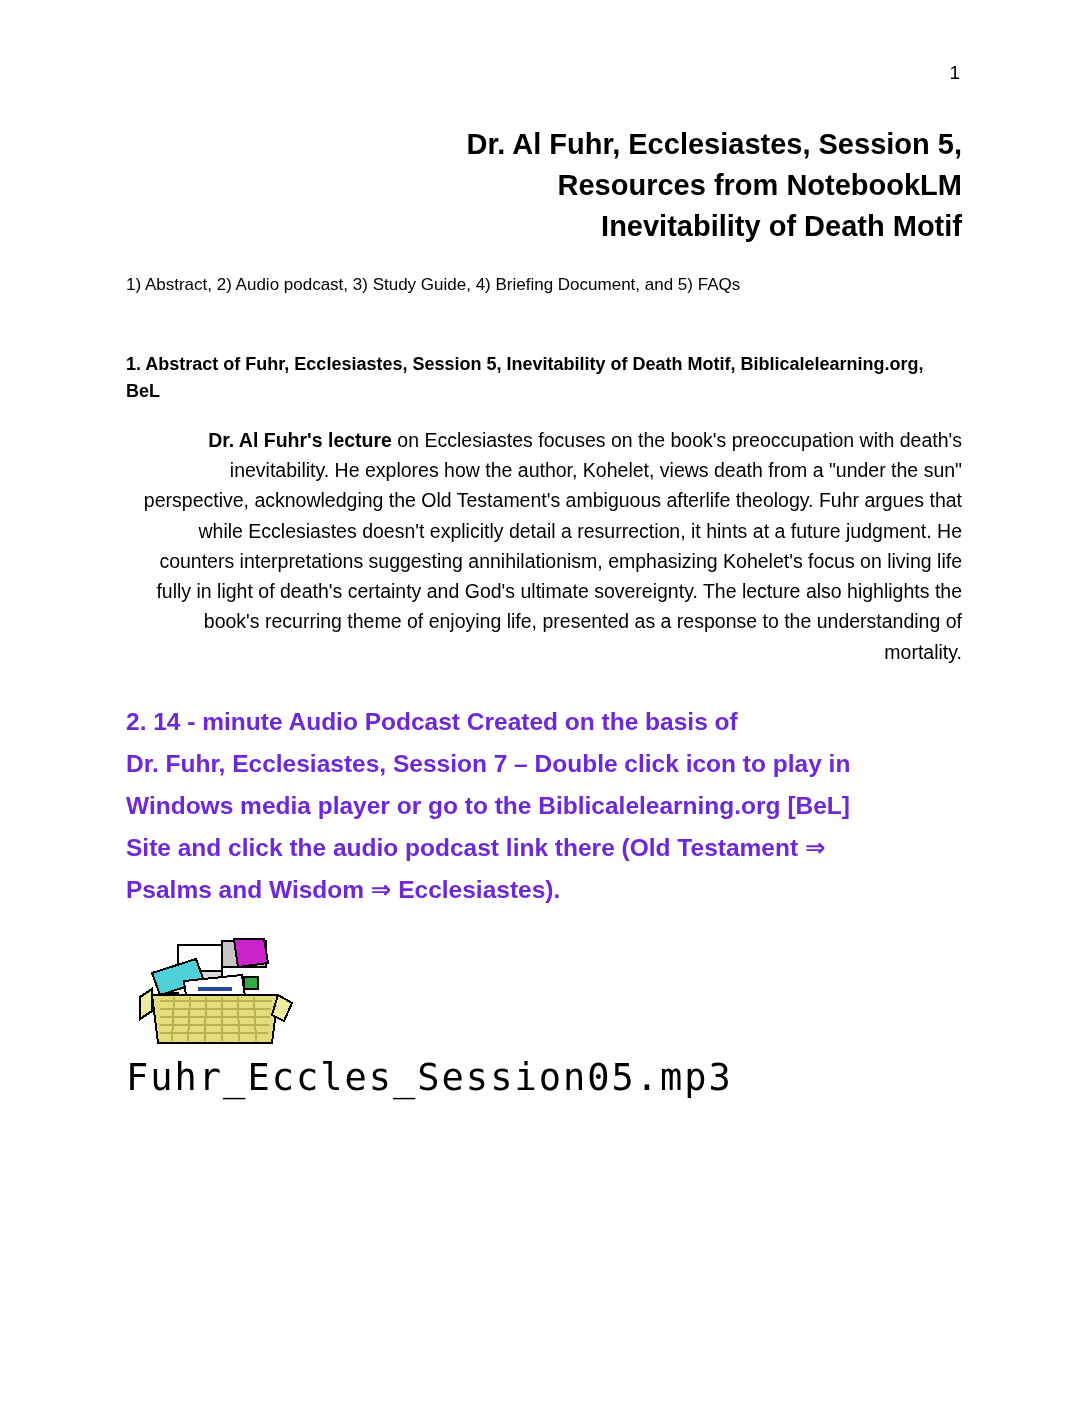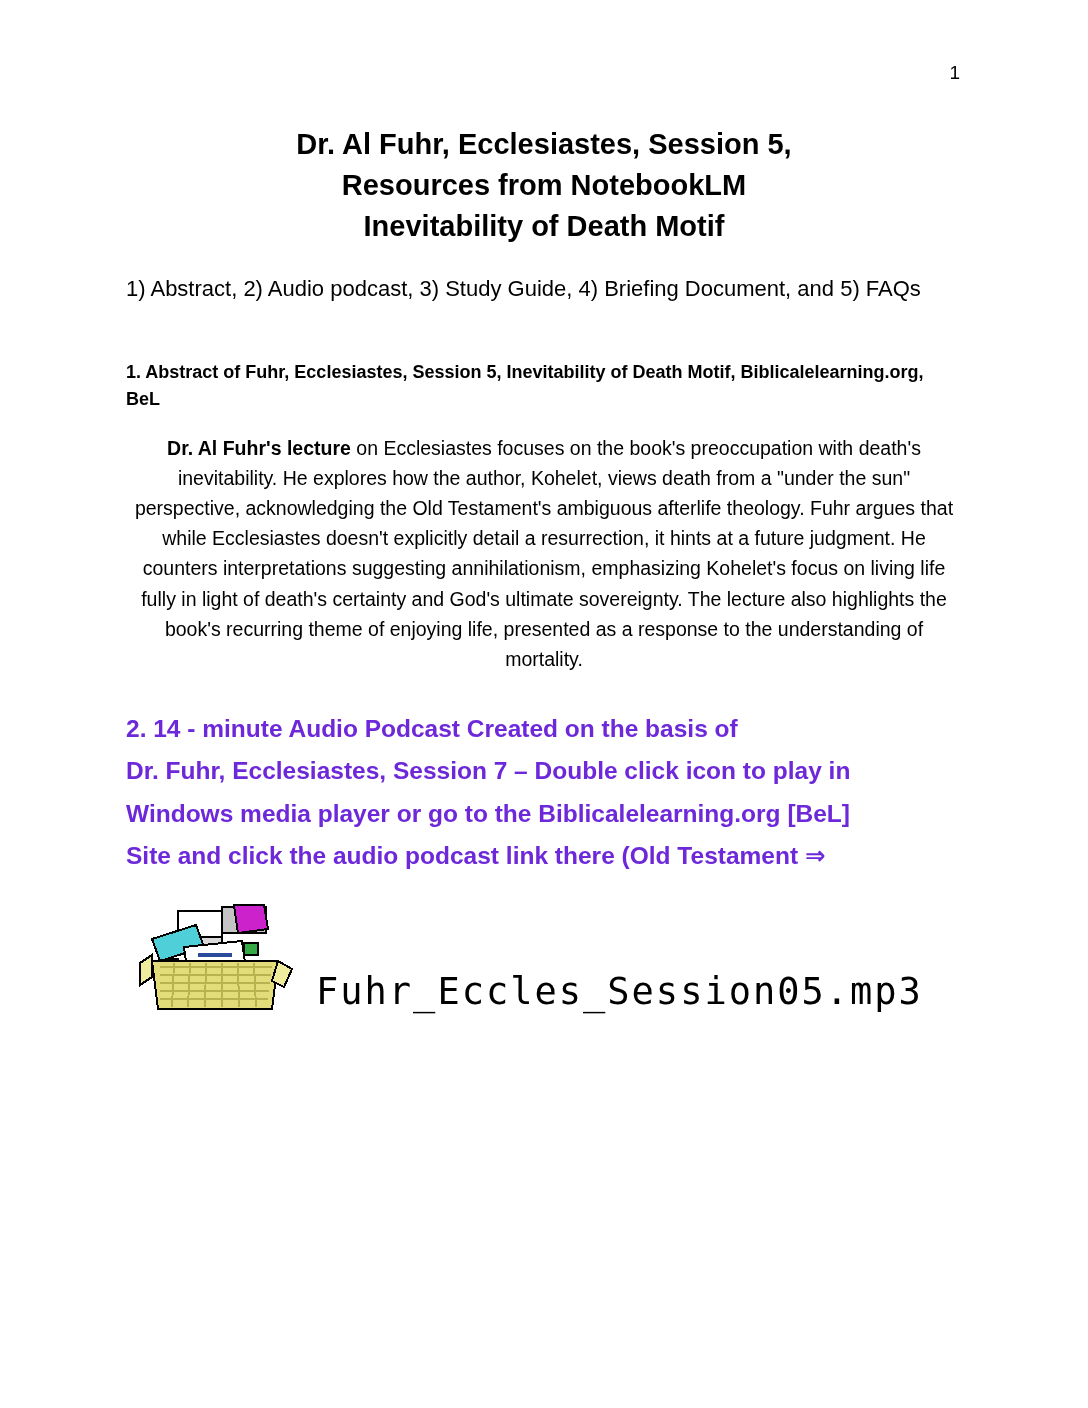--- a/index.html
+++ b/index.html
@@ -27,53 +27,53 @@
     font-size: 19px;
     color: #000;
   }
   .content {
     position: absolute;
     left: 126px;
     right: 126px;
     top: 124px;
   }
   .doc-title {
-    text-align: center;
+    text-align: right;
     font-family: "Liberation Sans", sans-serif;
     font-weight: bold;
     font-size: 29px;
     line-height: 1.42;
     color: #000;
     margin: 0;
   }
   .doc-title .line {
     display: block;
   }
   .subtitle-line {
     margin-top: 24px;
     font-family: "Liberation Sans", sans-serif;
-    font-size: 22px;
+    font-size: 17px;
     line-height: 1.5;
     color: #000;
   }
   .section-heading {
     margin-top: 54px;
     font-family: "Liberation Sans", sans-serif;
     font-weight: bold;
     font-size: 18px;
     line-height: 1.5;
     color: #000;
   }
   .body-para {
     margin-top: 20px;
     font-family: "Liberation Sans", sans-serif;
     font-size: 19.5px;
     line-height: 1.55;
     color: #000;
-    text-align: center;
+    text-align: right;
   }
   .body-para b {
     font-weight: bold;
   }
   .section-heading-2 {
     margin-top: 34px;
     font-family: "Liberation Sans", sans-serif;
     font-weight: bold;
     font-size: 24.5px;
     line-height: 1.72;
@@ -82,22 +82,22 @@
   .section-heading-2 .line {
     display: block;
   }
   .arrow {
     font-family: "DejaVu Sans", sans-serif;
     font-weight: bold;
   }
   .audio-object {
     margin-top: 26px;
     display: flex;
-    flex-direction: row;
-    align-items: flex-end;
+    flex-direction: column;
+    align-items: flex-start;
     width: 100%;
   }
   .icon-wrap {
     position: relative;
     width: 190px;
     height: 112px;
   }
   .file-label {
     margin-top: 6px;
     text-align: center;
@@ -130,20 +130,21 @@
 
     <div class="section-heading">1. Abstract of Fuhr, Ecclesiastes, Session 5, Inevitability of Death Motif, Biblicalelearning.org, BeL</div>
 
     <p class="body-para"><b>Dr. Al Fuhr's lecture</b><span> on Ecclesiastes focuses on the book's preoccupation with death's inevitability. He explores how the author, Kohelet, views death from a "under the sun" perspective, acknowledging the Old Testament's ambiguous afterlife theology. Fuhr argues that while Ecclesiastes doesn't explicitly detail a resurrection, it hints at a future judgment. He counters interpretations suggesting annihilationism, emphasizing Kohelet's focus on living life fully in light of death's certainty and God's ultimate sovereignty. The lecture also highlights the book's recurring theme of enjoying life, presented as a response to the understanding of mortality.</span></p>
 
     <div class="section-heading-2">
       <span class="line">2.  14 - minute Audio Podcast Created on the basis of</span>
       <span class="line">Dr. Fuhr, Ecclesiastes, Session 7 –  Double click icon to play in</span>
       <span class="line">Windows media player or go to the Biblicalelearning.org [BeL]</span>
       <span class="line"><span>Site and click the audio podcast link there (Old Testament </span><span class="arrow">⇒</span></span>
+      <span class="line"><span>Psalms and Wisdom </span><span class="arrow">⇒</span><span> Ecclesiastes).</span></span>
     </div>
 
     <div class="audio-object">
       <div class="icon-wrap">
         <svg width="190" height="112" viewBox="0 0 190 112" xmlns="http://www.w3.org/2000/svg" shape-rendering="crispEdges">
 
           <polygon points="36,46 52,30 96,30 96,46" fill="#d9d9d9" stroke="#000000" stroke-width="2"></polygon>
           <polygon points="52,8 96,8 96,34 52,34" fill="#ffffff" stroke="#000000" stroke-width="2"></polygon>
           <polygon points="96,4 140,4 140,30 96,30" fill="#c4c4c4" stroke="#000000" stroke-width="2"></polygon>
 

